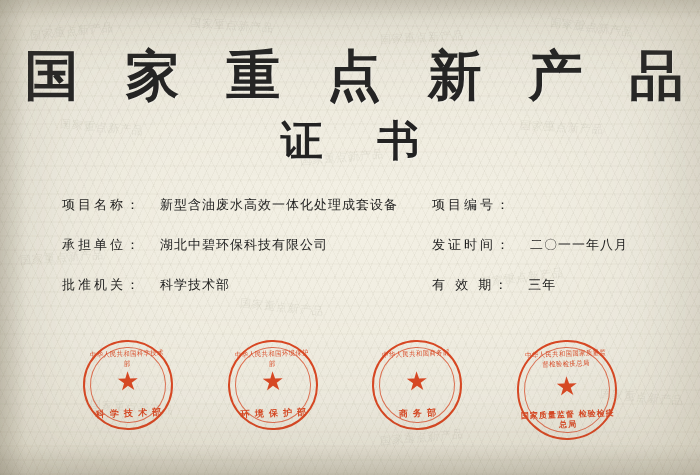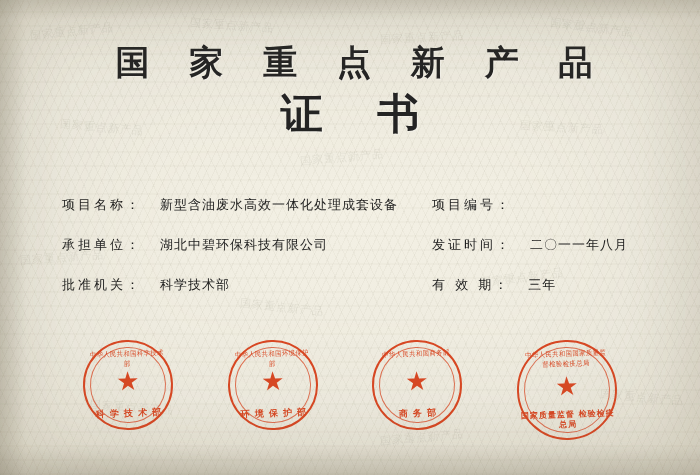--- a/index.html
+++ b/index.html
@@ -55,21 +55,21 @@
   .title-block {
     position: absolute;
     top: 40px;
     left: 0;
     right: 0;
     text-align: center;
   }
   .title-main {
     font-family: "DejaVu Sans", sans-serif;
     font-weight: bold;
-    font-size: 34px;
+    font-size: 54px;
     letter-spacing: 14px;
     color: #232323;
     text-shadow: 1px 1px 0 rgba(255,255,255,0.35);
     padding-left: 22px;
   }
   .title-sub {
     font-family: "DejaVu Sans", sans-serif;
     font-weight: bold;
     font-size: 42px;
     letter-spacing: 20px;

